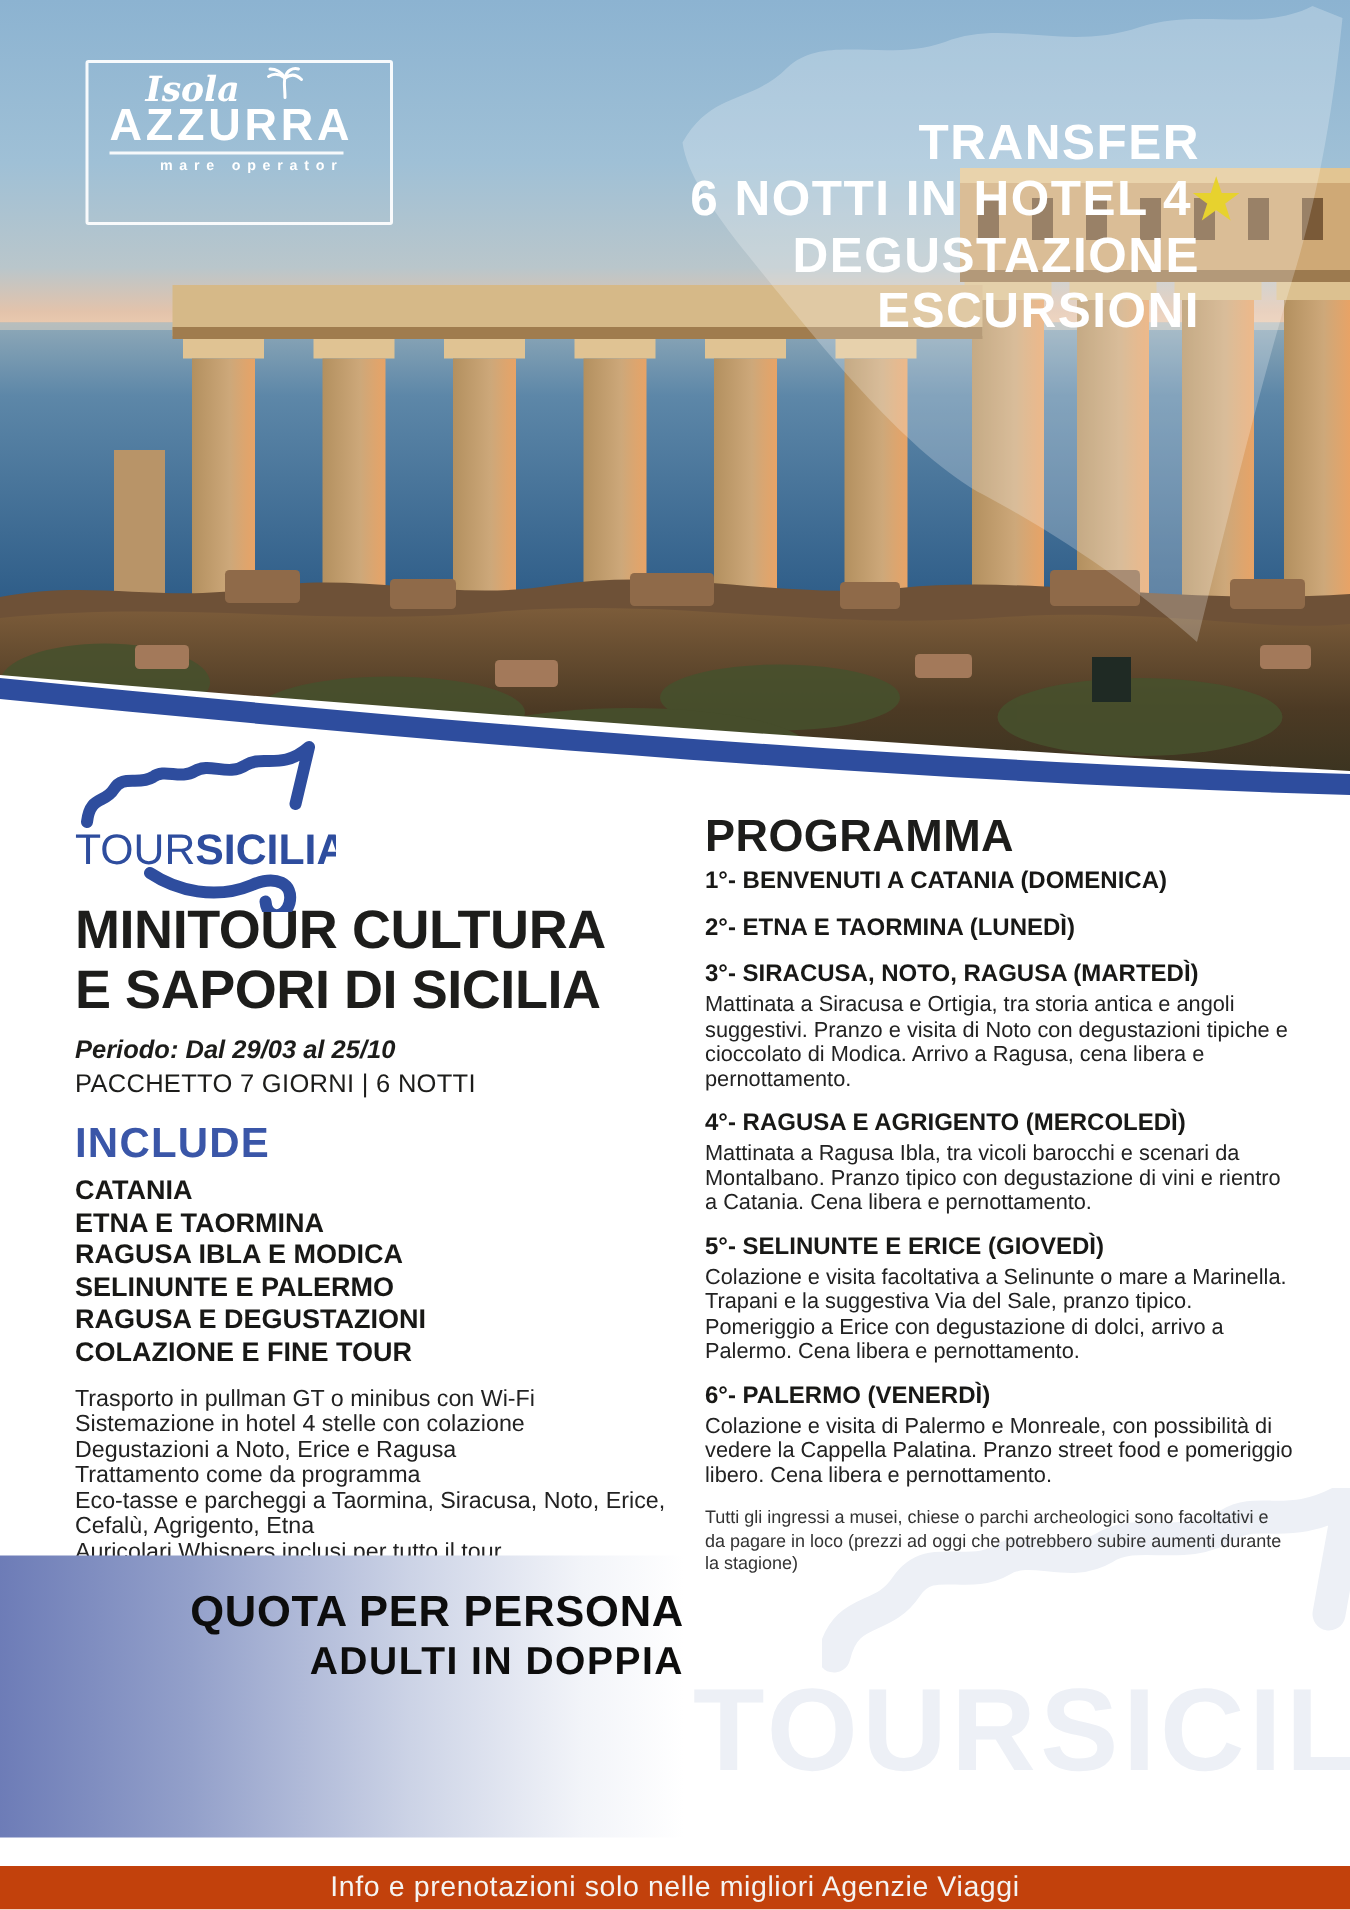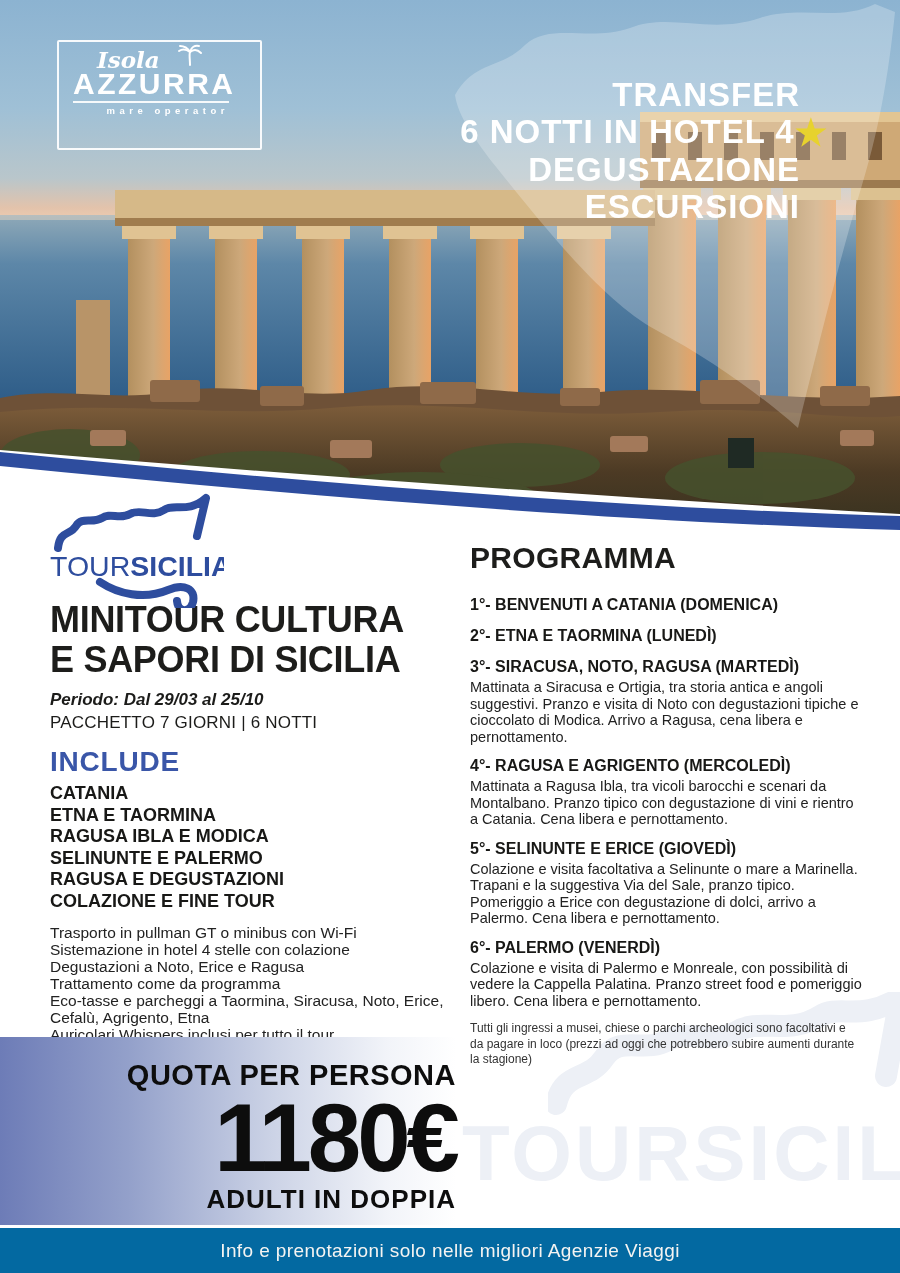--- a/index.html
+++ b/index.html
@@ -54,28 +54,28 @@
   .price-label{font-size:29px;font-weight:900;letter-spacing:0.5px;margin-top:22px;}
   .price-amount{font-size:96px;font-weight:900;letter-spacing:-4px;line-height:92px;}
   .price-sub{font-size:26px;font-weight:900;letter-spacing:1px;margin-top:0px;}
   
   .watermark{position:absolute;z-index:0;color:#edf0f6;}
   .wm-squiggle{position:absolute;left:548px;top:992px;}
   .wm-text{position:absolute;left:462px;top:1108px;font-size:78px;font-weight:800;letter-spacing:3px;white-space:nowrap;color:#edf0f6;}
   
   .program{position:absolute;left:470px;top:541px;width:392px;z-index:2;}
   .program-title{font-size:30px;font-weight:900;letter-spacing:0.3px;color:#1d1d1b;}
-  .days{margin-top:20px;}
+  .days{margin-top:3px;}
   .day{margin-bottom:11px;}
   .day-heading{font-size:16px;font-weight:800;line-height:20px;color:#181816;margin-bottom:2px;}
   .day-body{font-size:14.5px;line-height:16.5px;color:#222;white-space:pre-line;}
   .program-note{font-size:12px;line-height:15.5px;color:#333;margin-top:12px;width:388px;}
   
   .footer{
-    position:absolute;left:0;bottom:0;width:900px;height:45px;background:#0369a1;z-index:4;
+    position:absolute;left:0;bottom:0;width:900px;height:29px;background:#c2410c;z-index:4;
     display:flex;align-items:center;justify-content:center;
   }
   .footer-text{color:#f5f4f2;font-size:19px;letter-spacing:0.4px;}
 </style>
 </head>
 <body>
 
 <div class="hero">
   <div class="sky"></div>
 
@@ -259,21 +259,20 @@
     <div>Sistemazione in hotel 4 stelle con colazione</div>
     <div>Degustazioni a Noto, Erice e Ragusa</div>
     <div>Trattamento come da programma</div>
     <div>Eco-tasse e parcheggi a Taormina, Siracusa, Noto, Erice, Cefalù, Agrigento, Etna</div>
     <div>Auricolari Whispers inclusi per tutto il tour</div>
   </div>
 </div>
 
 <div class="price-banner">
   <div class="price-label">QUOTA PER PERSONA</div>
-  <div class="price-amount">1180€</div>
   <div class="price-sub">ADULTI IN DOPPIA</div>
 </div>
 
 <div class="program">
   <div class="program-title">PROGRAMMA</div>
   <div class="days">
     <div class="day">
       <div class="day-heading">1°- BENVENUTI A CATANIA (DOMENICA)</div>
     </div>
     <div class="day">

